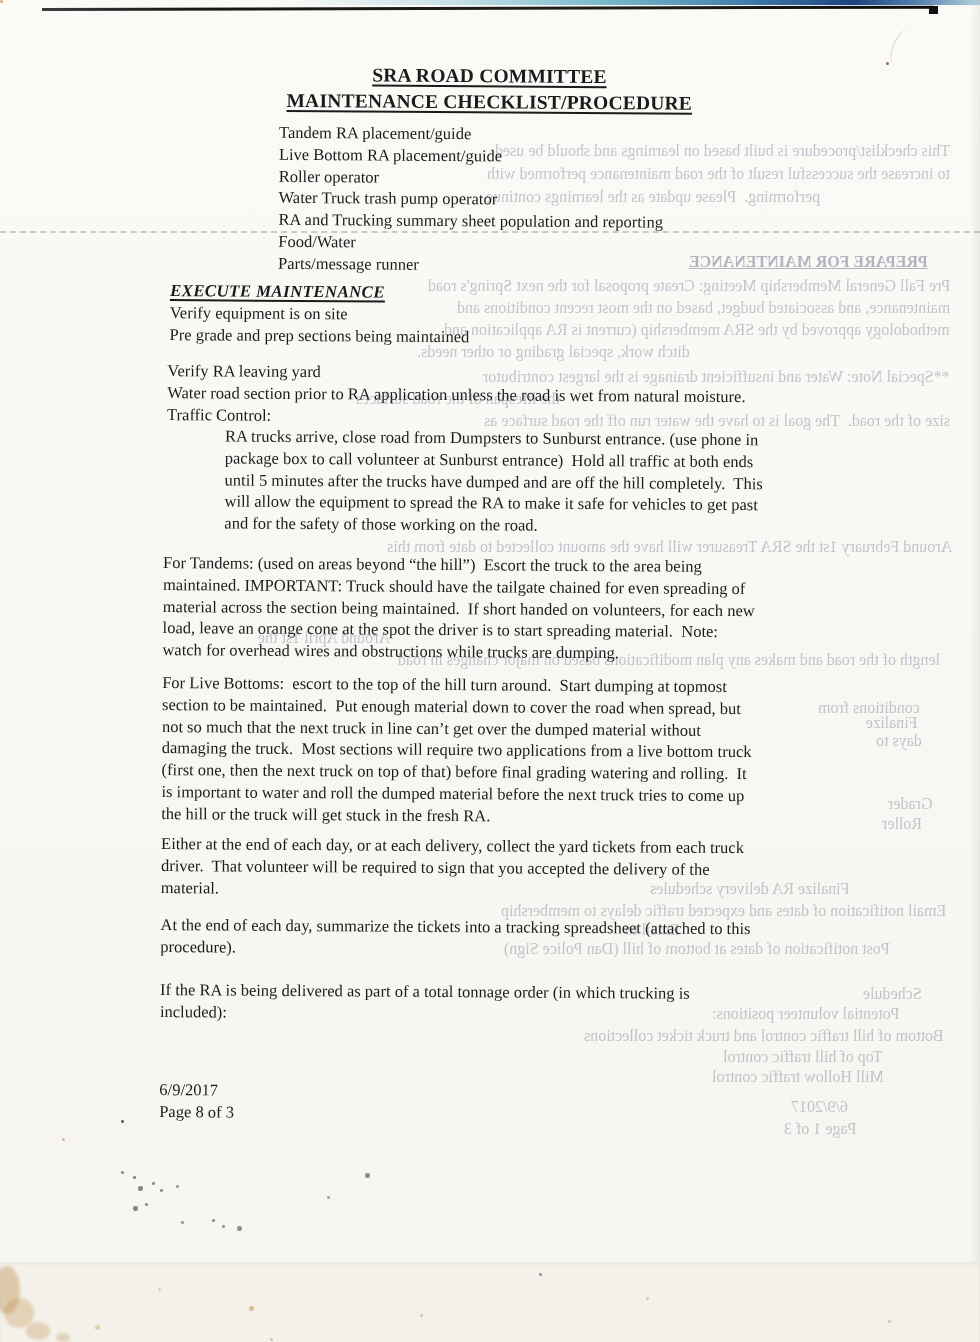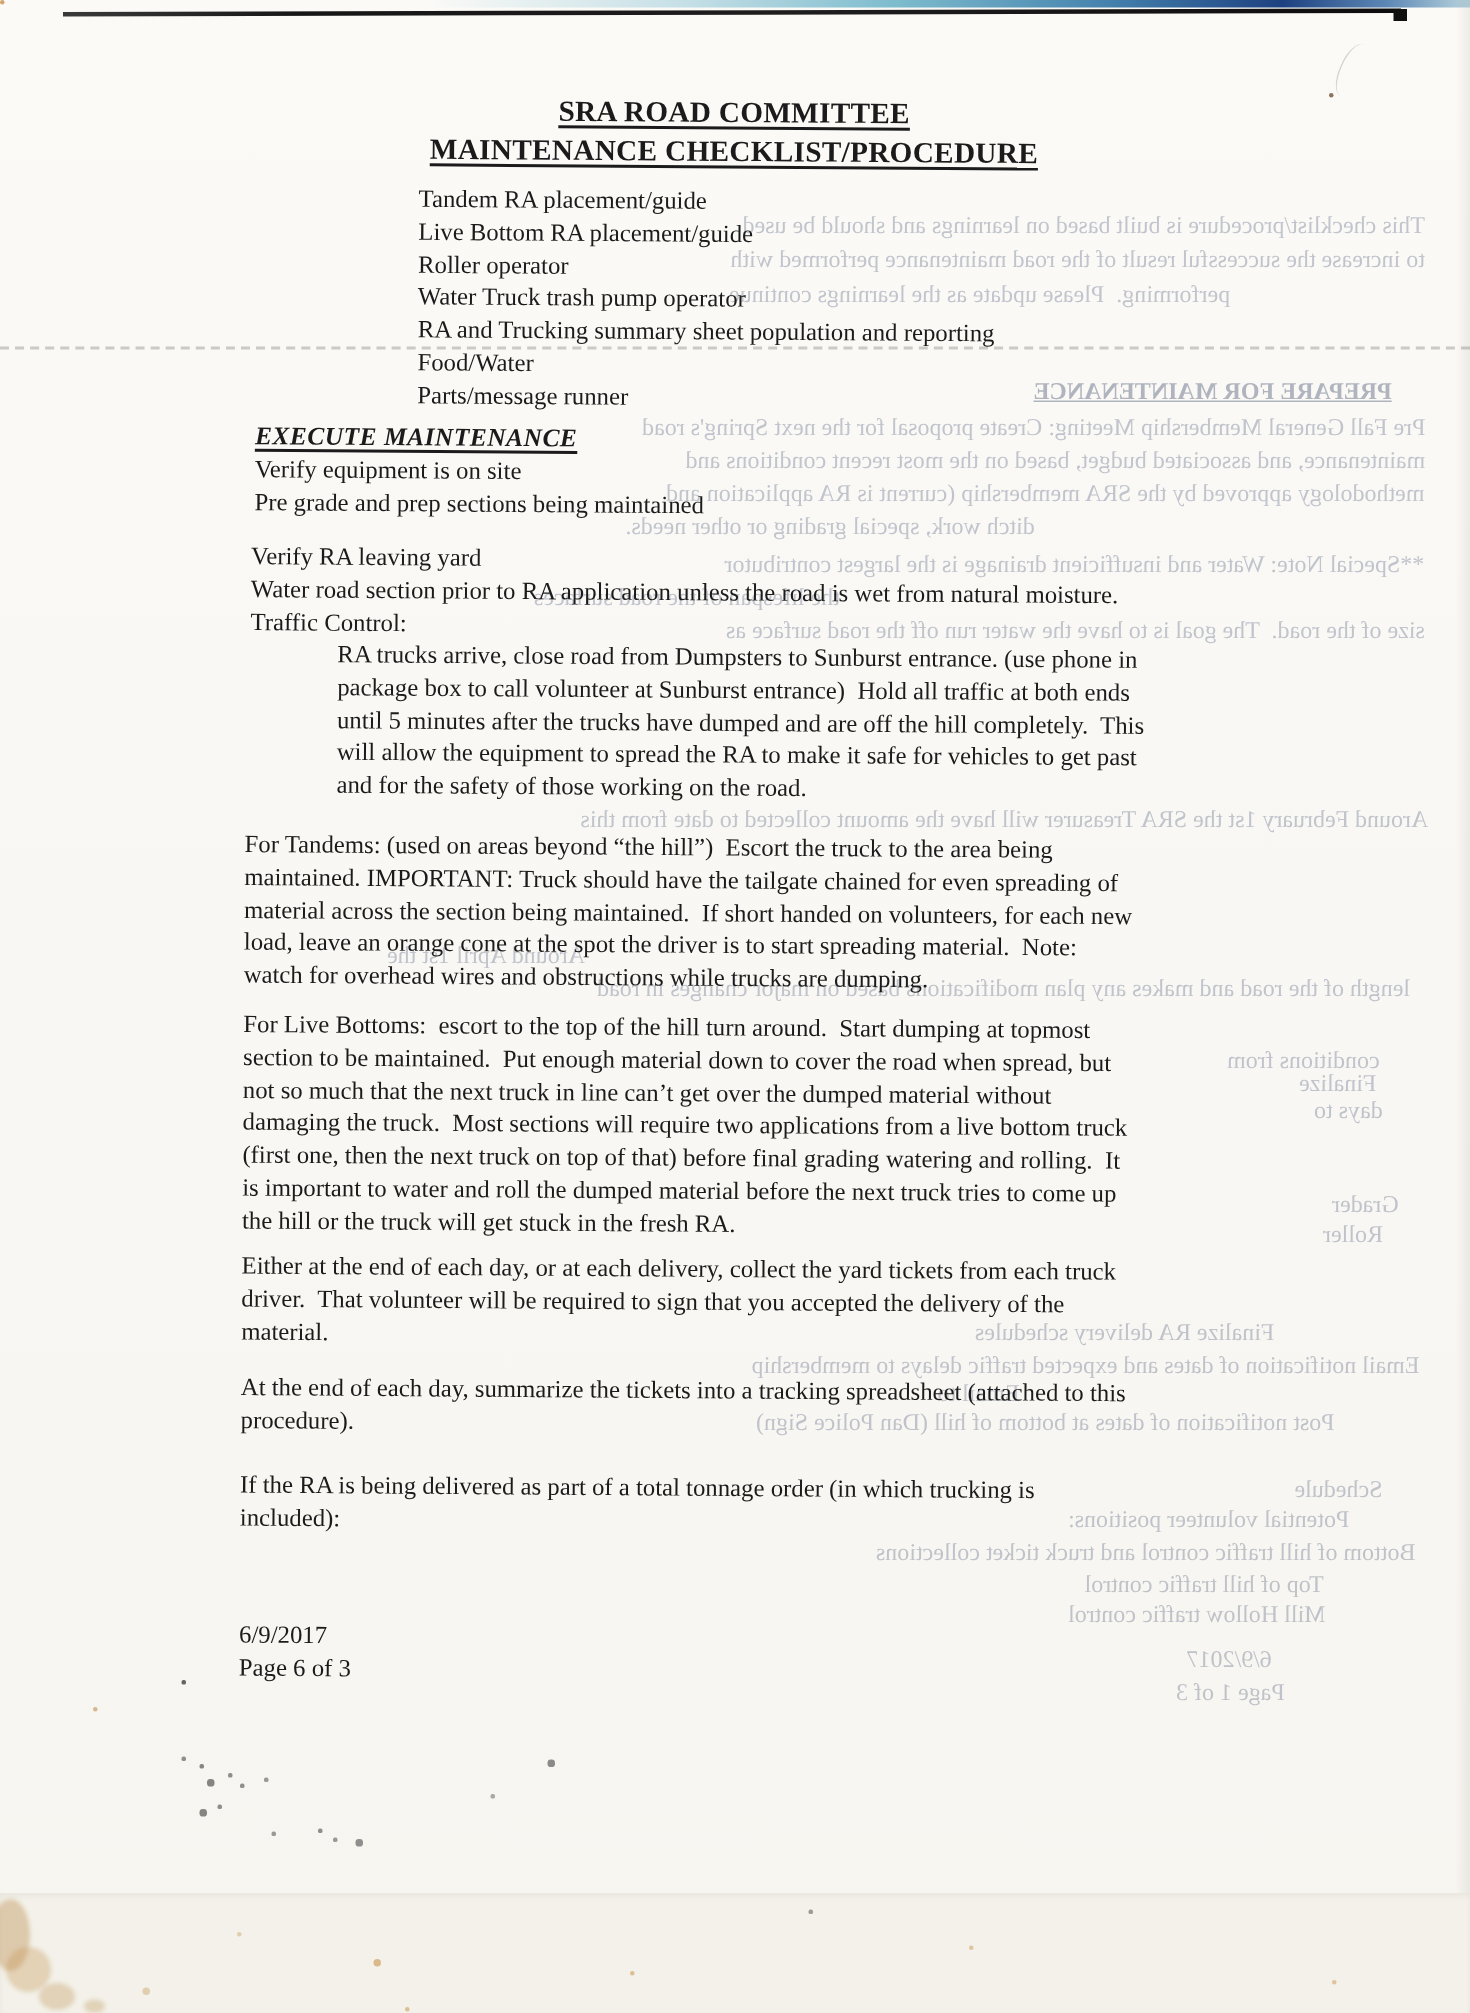--- a/index.html
+++ b/index.html
@@ -181,17 +181,17 @@
     <div class="block summary">
         <div>At the end of each day, summarize the tickets into a tracking spreadsheet (attached to this</div>
         <div>procedure).</div>
       </div>
     <div class="block tonnage">
         <div>If the RA is being delivered as part of a total tonnage order (in which trucking is</div>
         <div>included):</div>
       </div>
     <div class="block footer">
         <div>6/9/2017</div>
-        <div>Page 6 of 3</div>
+        <div>Page 8 of 3</div>
       </div>
   </div>
 
 </div>
 
 </body></html>

